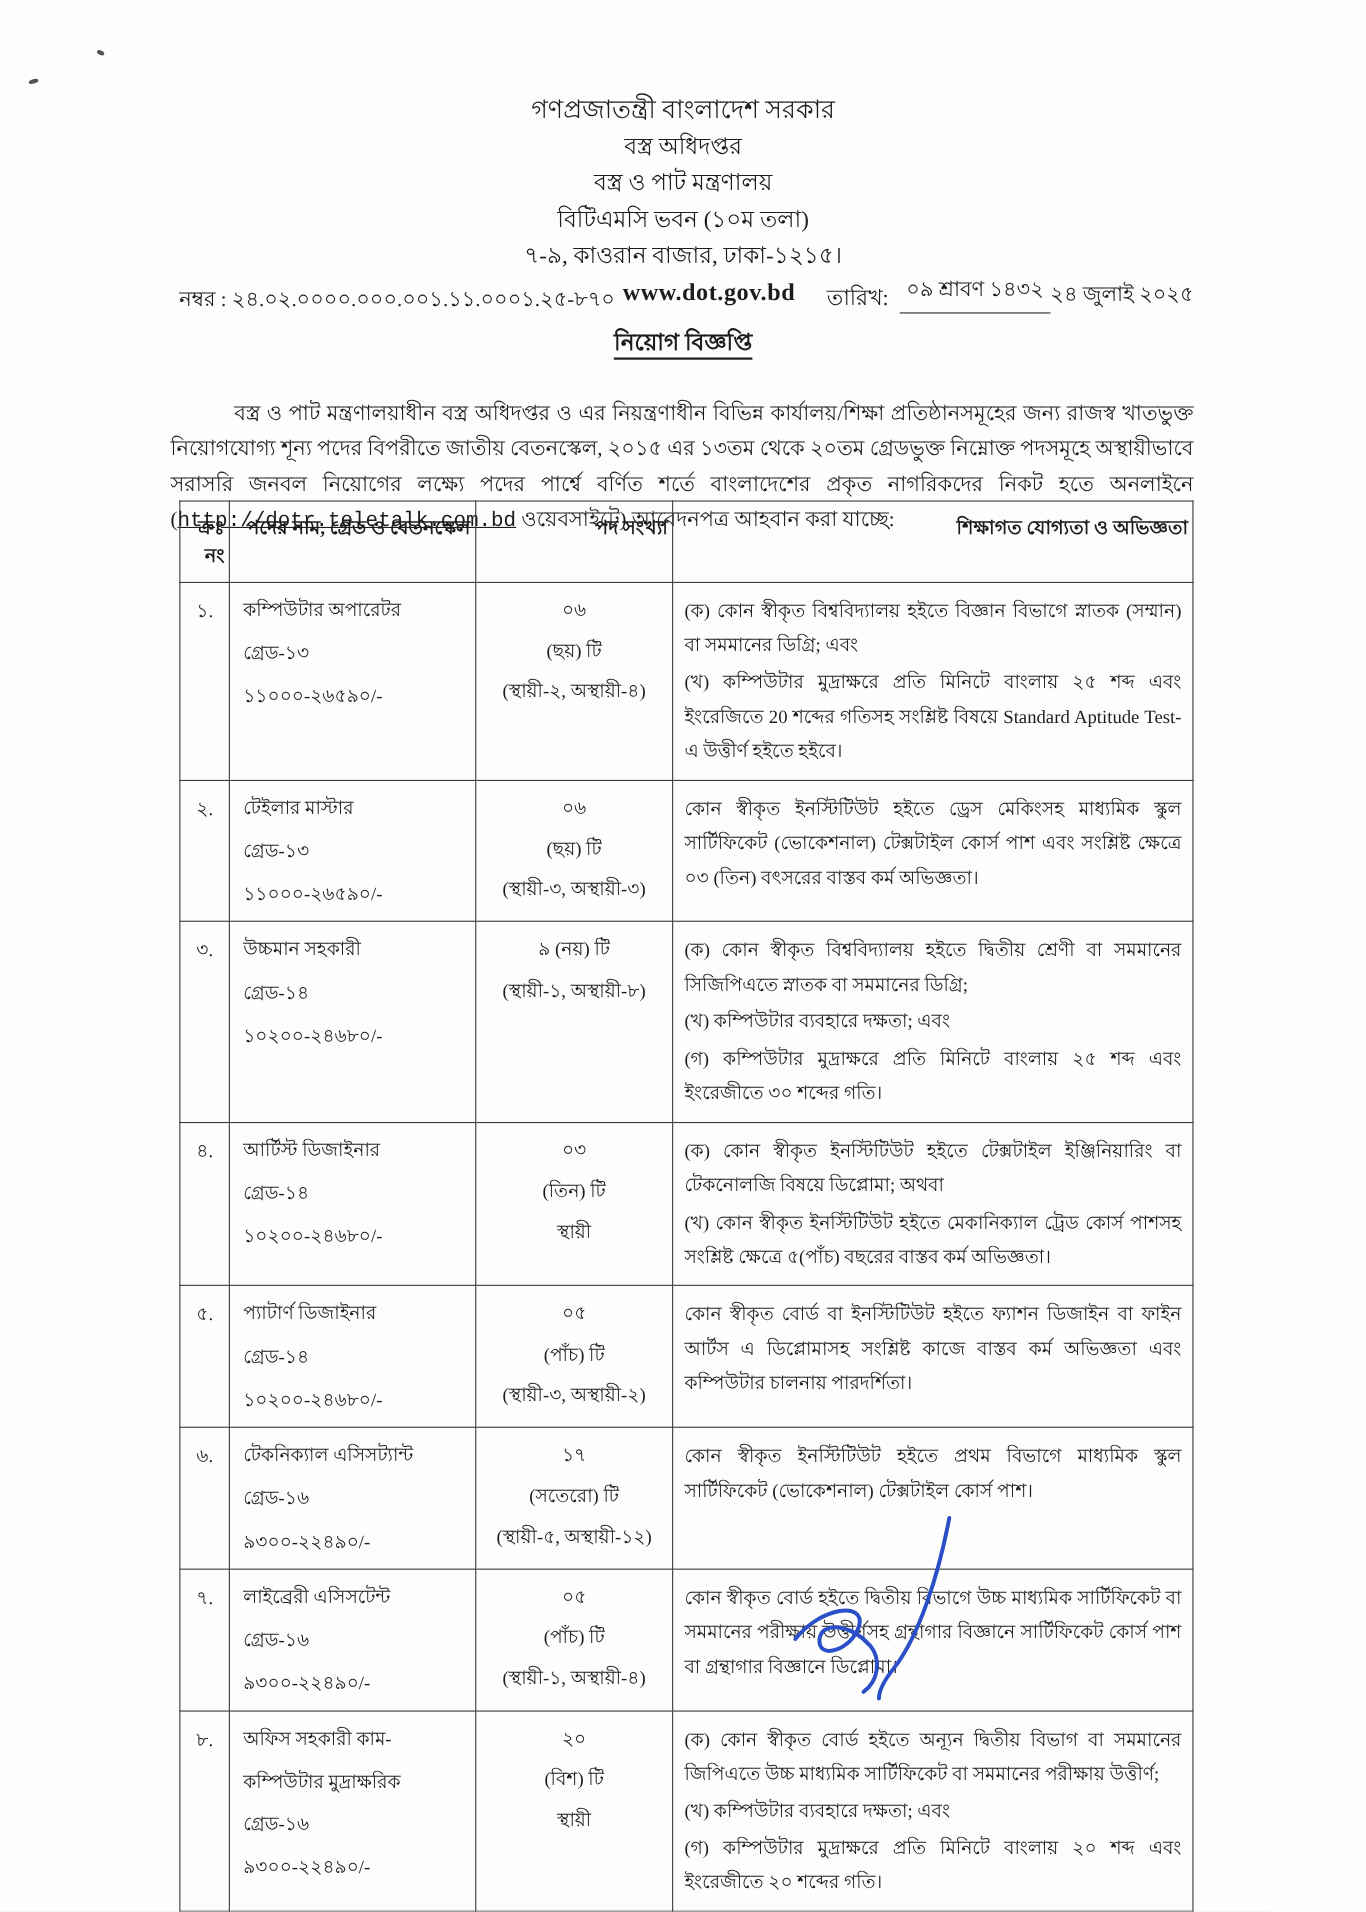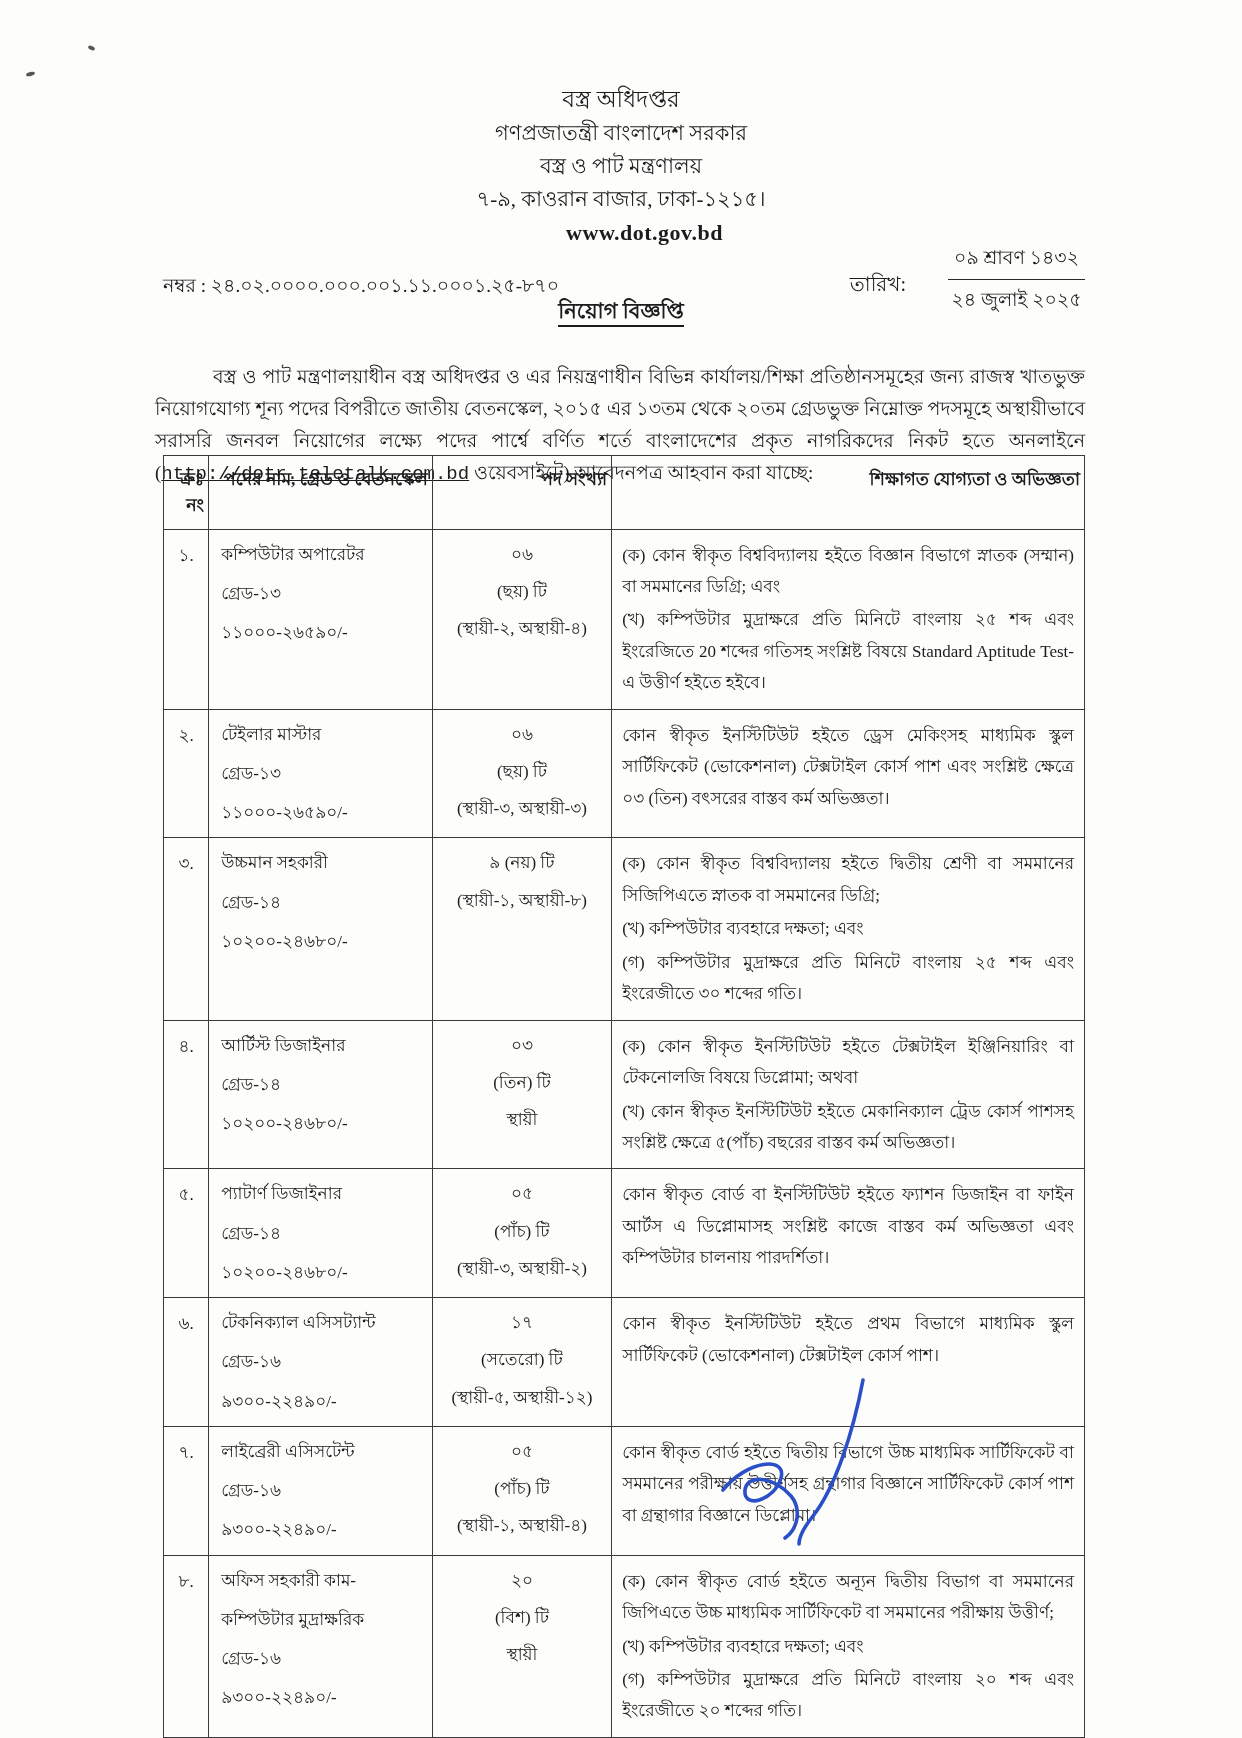--- a/index.html
+++ b/index.html
@@ -25,21 +25,21 @@
   .website{font-family:"Liberation Serif",serif;font-weight:bold;font-size:22px;letter-spacing:.5px;margin-top:4px;padding-left:47px;}
 
   .memo-row{
     position:absolute;left:163px;top:243px;width:922px;
     display:flex;justify-content:space-between;align-items:center;
     font-size:19px;
   }
   .memo-number{white-space:nowrap;padding-top:14px;}
   .date-block{display:flex;align-items:center;gap:10px;}
   .date-label{padding-top:10px;font-size:20px;}
-  .date-stack{display:flex;flex-direction:column;align-items:center;font-size:19px;margin-left:32px;}
+  .date-stack{display:flex;align-items:center;font-size:19px;}
   .date-top{padding:0 6px 4px 6px;border-bottom:1.6px solid #2a2a2a;}
   .date-bottom{padding-top:5px;}
 
   .notice-title{
     position:absolute;left:0;top:295px;width:100%;
     text-align:center;font-size:21px;font-weight:bold;
   }
   .notice-title span{border-bottom:2px solid #1c1c1c;padding-bottom:2px;}
 
   .intro{
@@ -79,23 +79,24 @@
 </style>
 </head>
 <body>
 
 <div class="page">
 
   <div class="ink-speck speck-a"></div>
   <div class="ink-speck speck-b"></div>
 
   <div class="letterhead">
+    <div class="org-line">গণপ্রজাতন্ত্রী বাংলাদেশ সরকার</div>
     <div class="org-line">বস্ত্র অধিদপ্তর</div>
-    <div class="org-line">গণপ্রজাতন্ত্রী বাংলাদেশ সরকার</div>
     <div class="org-line">বস্ত্র ও পাট মন্ত্রণালয়</div>
+    <div class="org-line">বিটিএমসি ভবন (১০ম তলা)</div>
     <div class="org-line">৭-৯, কাওরান বাজার, ঢাকা-১২১৫।</div>
     <div class="website">www.dot.gov.bd</div>
   </div>
 
   <div class="memo-row">
     <div class="memo-number">
       <span>নম্বর :</span>
       <span>২৪.০২.০০০০.০০০.০০১.১১.০০০১.২৫-৮৭০</span>
     </div>
     <div class="date-block">

